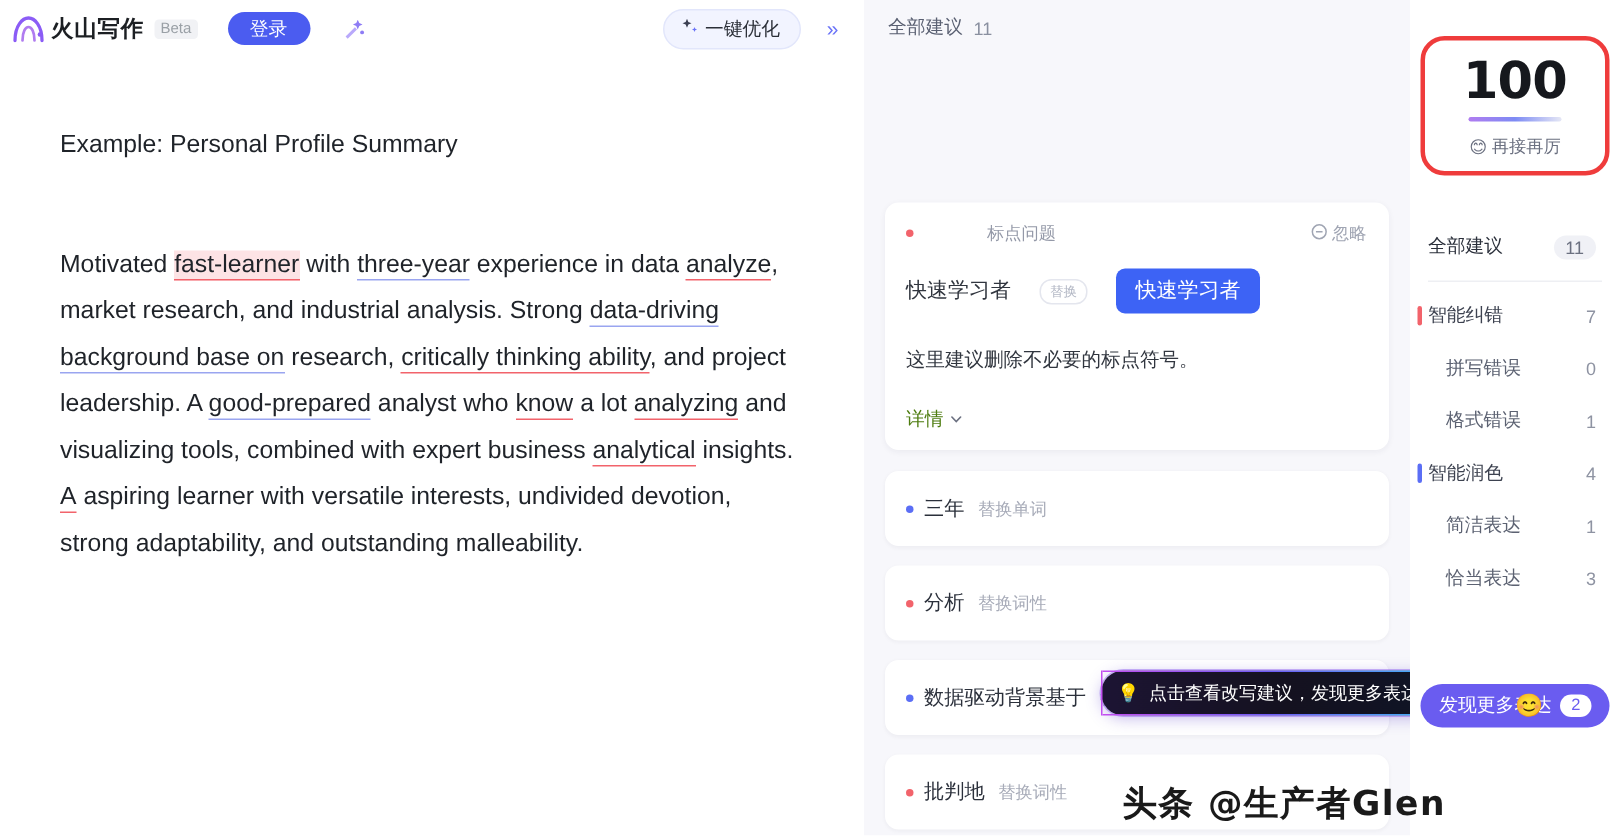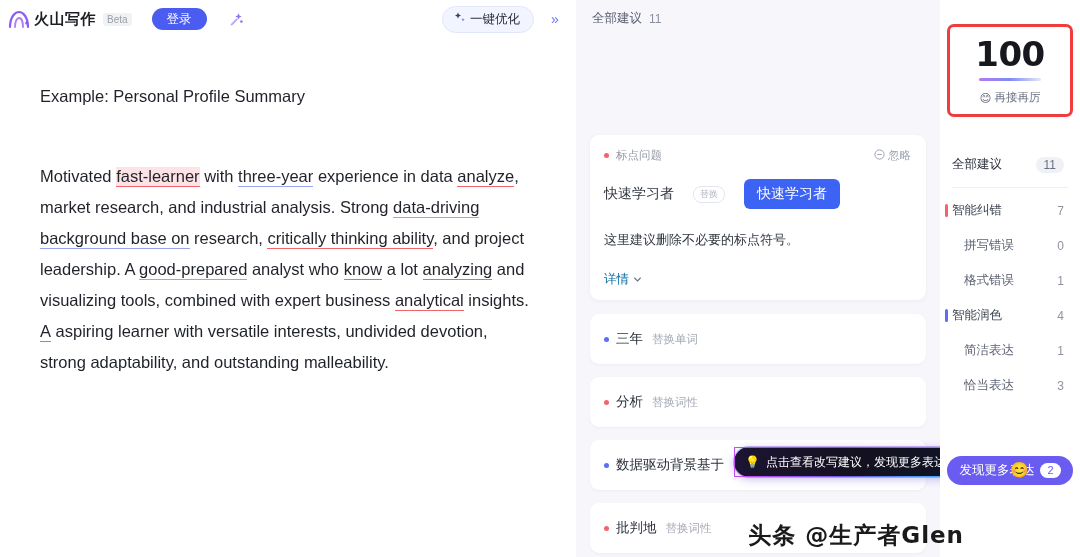--- a/index.html
+++ b/index.html
@@ -134,21 +134,21 @@
     margin-bottom: 14px;
   }
   .sc-head {
     display: flex; align-items: center;
     font-size: 11.5px;
     margin-bottom: 16px;
   }
   .dot { width: 5px; height: 5px; border-radius: 50%; margin-right: 7px; flex: 0 0 5px; }
   .dot-red { background: #f2636b; }
   .dot-blue { background: #5b6ef5; }
-  .sc-type { color: #9499a8; }
+  .sc-type { color: #9499a8; margin-left: 42px; }
   .sc-ignore {
     margin-left: auto;
     display: flex; align-items: center; gap: 3px;
     color: #a0a5b3; font-size: 11.5px;
     cursor: pointer;
   }
   .sc-replace-row {
     display: flex; align-items: center; gap: 19px;
     margin-bottom: 22px;
   }
@@ -169,21 +169,21 @@
     font-size: 14px;
     border-radius: 6px;
     padding: 6px 13px;
     cursor: pointer;
   }
   .sc-desc {
     font-size: 13px; color: #31363f;
     margin-bottom: 22px;
   }
   .sc-detail {
-    font-size: 12.5px; color: #0369a1;
+    font-size: 12.5px; color: #4d7c0f;
     display: flex; align-items: center; gap: 4px;
     cursor: pointer;
   }
 
   .sugg-row {
     background: #ffffff;
     border-radius: 9px;
     padding: 16px 15px 16px 14px;
     box-shadow: 0 1px 3px rgba(30,35,60,.05);
     margin-bottom: 13px;
@@ -227,21 +227,21 @@
   .score-pane {
     width: 140px; height: 557px;
     background: #ffffff;
     flex: 0 0 140px;
     position: relative;
     padding-top: 24px;
   }
   .score-card {
     margin: 0 7px;
     border: 3px solid #ef3c3c;
-    border-radius: 7px;
+    border-radius: 16px;
     padding: 10px 0 9px 0;
     text-align: center;
     background: #ffffff;
   }
   .score-num {
     font-size: 34px;
     font-weight: 700;
     color: #16181d;
     line-height: 1;
     letter-spacing: -.5px;

